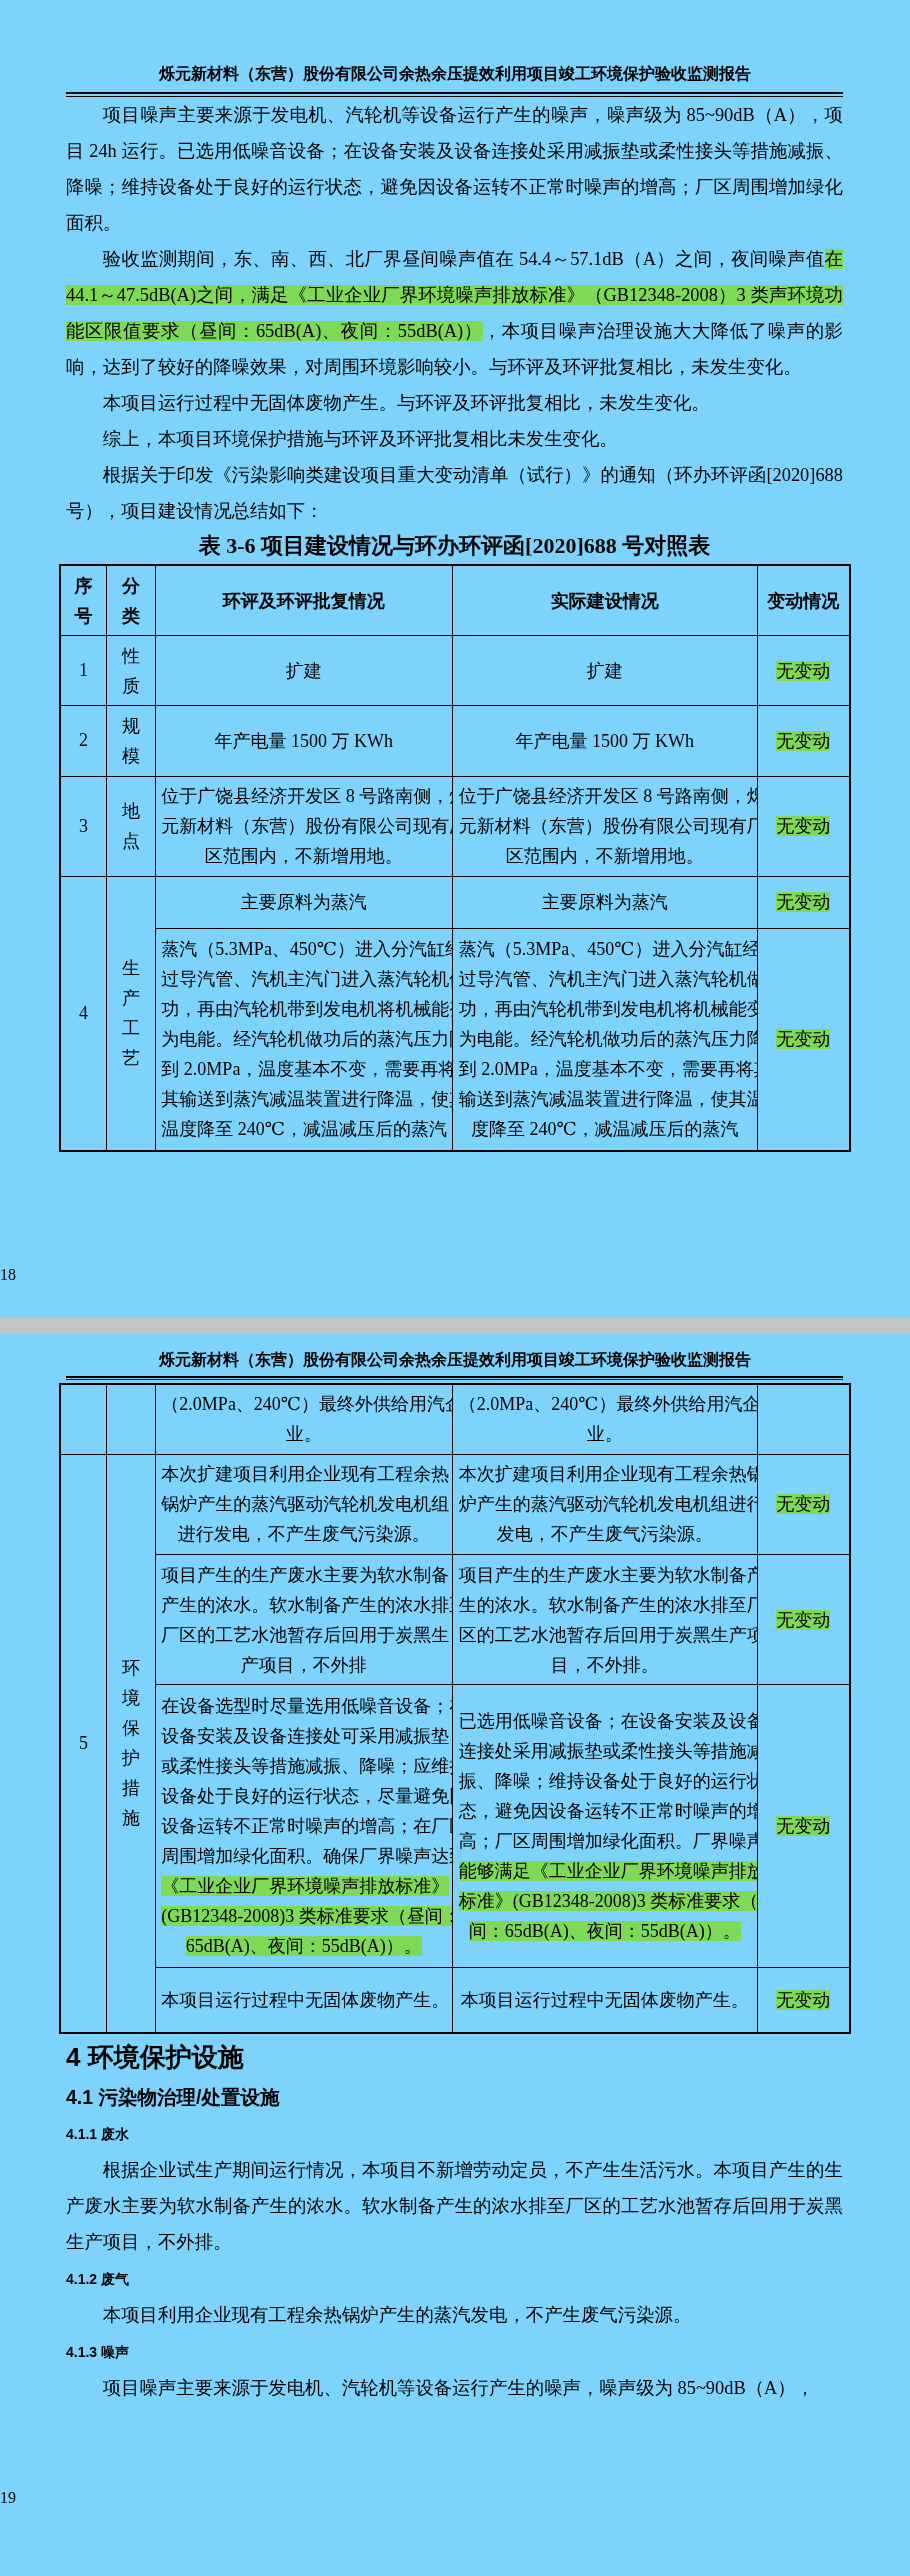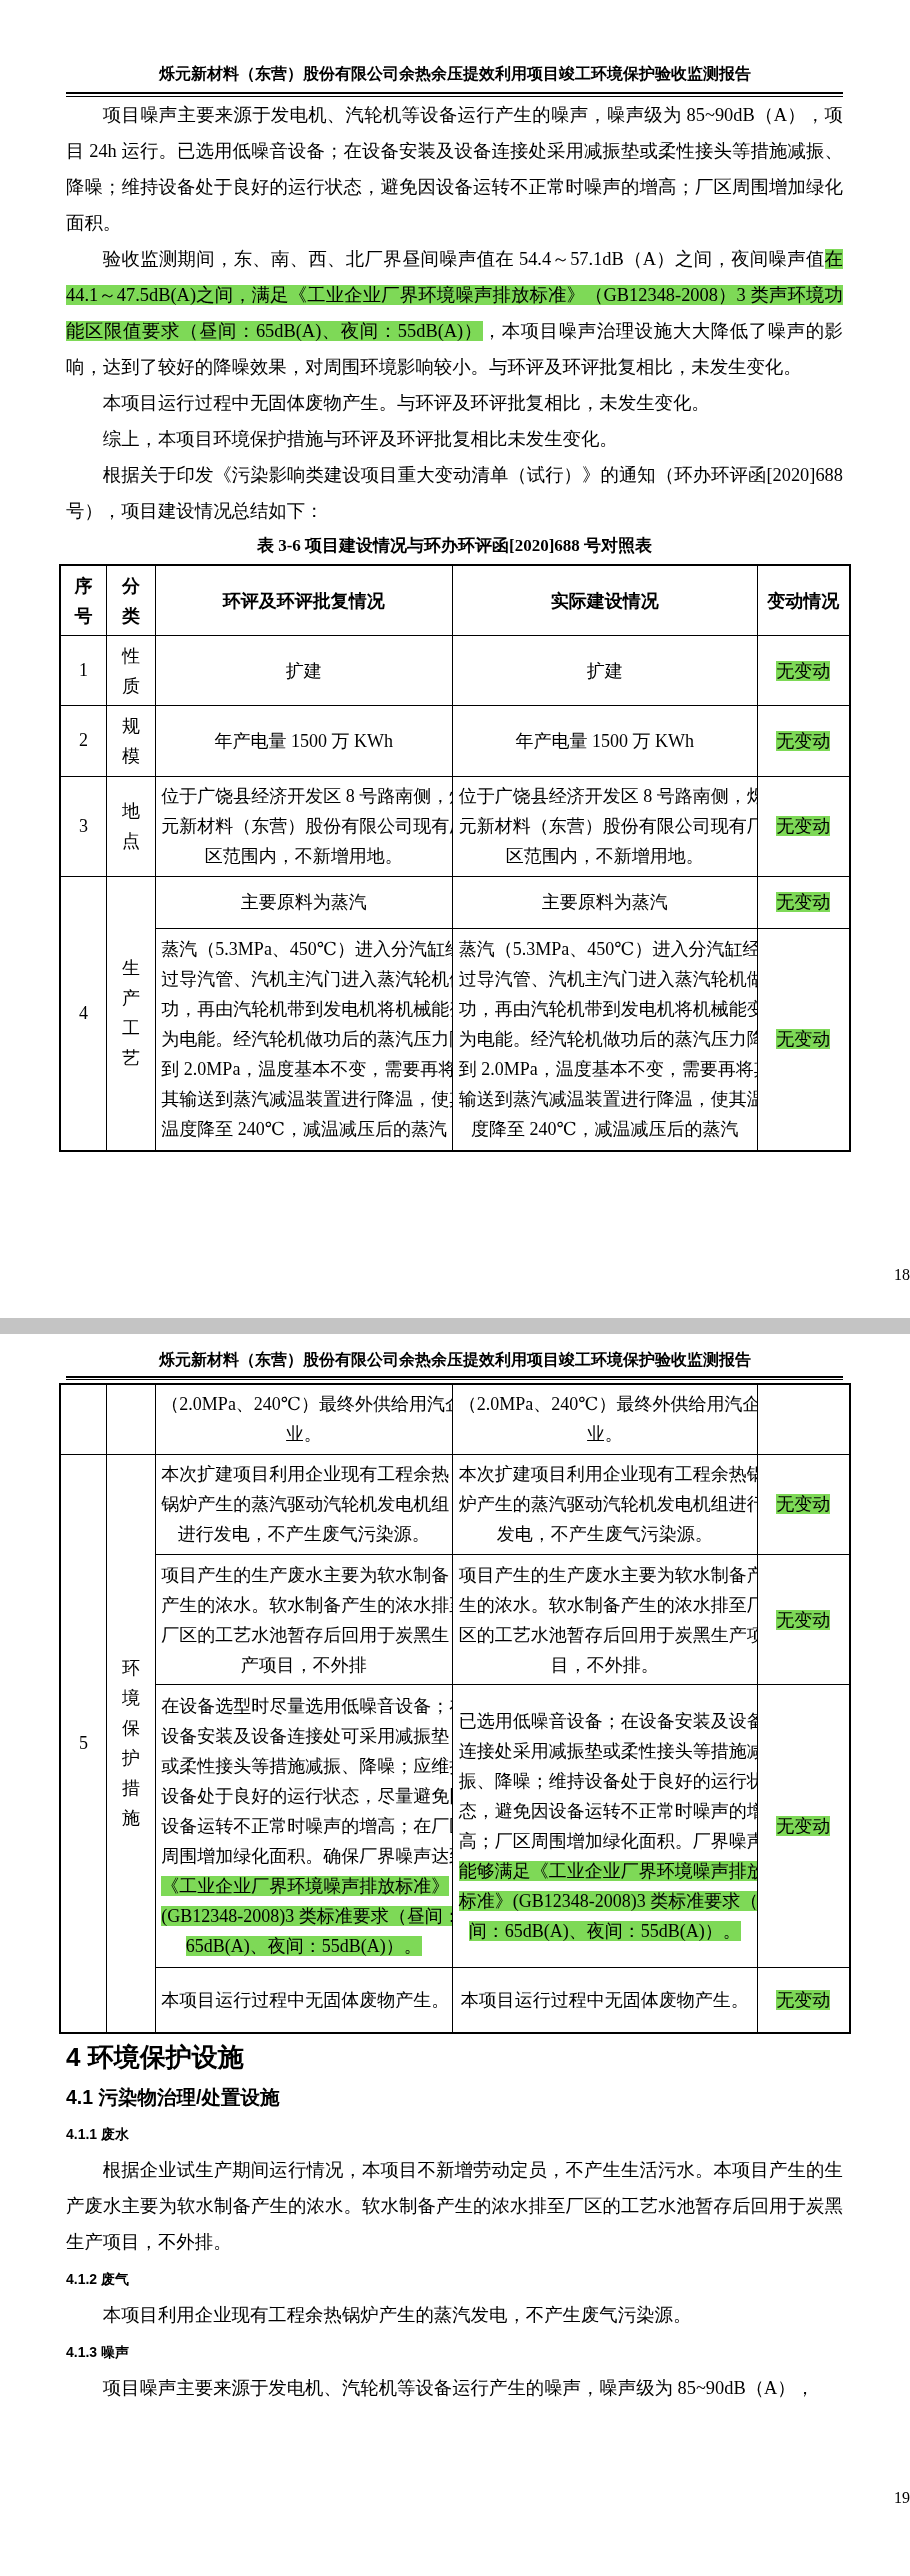--- a/index.html
+++ b/index.html
@@ -1,41 +1,41 @@
 <!DOCTYPE html>
 <html style="--hl: #7ed957;font-size:9.2px"><head>
 <meta charset="utf-8">
 <style>
   html,body{margin:0;padding:0;}
   body{width:910px;background:#c4c4c4;padding-bottom:5.7px;color:#000;
        font-family:"Liberation Serif","DejaVu Serif",serif;}
-  .page{width:910px;background:#ffffff;position:relative;overflow:hidden;}
+  .page{width:910px;background:#7dd3fc;position:relative;overflow:hidden;}
   #page-1{height:1318px;}
   #page-2{height:1242px;margin-top:16px;}
   .doc-header{padding-top:64px;text-align:center;font-weight:bold;font-size:16px;
               font-family:"Liberation Sans","DejaVu Sans",sans-serif;}
   #page-2 .doc-header{padding-top:16px;}
   .rule{margin:6.9px 67px 0 66px;height:1.7px;border-top:2.3px solid #000;border-bottom:1.1px solid #000;}
   #page-2 .rule{margin-top:4.6px;}
   .content{margin:0 67px 0 66px;}
   p.body{margin:0;font-size:18.4px;line-height:36px;text-align:justify;text-indent:2em;font-family:Liberation Serif, serif;}
   p.h-cn{margin:0;font-size:19px;line-height:36px;text-indent:2em;font-weight:bold;
          font-family:"Liberation Sans","DejaVu Sans",sans-serif;}
-  .caption{margin-top:1.1px;text-align:center;font-weight:bold;font-size:17px;line-height:32px;}
+  .caption{margin-top:1.1px;text-align:center;font-weight:bold;font-size:22px;line-height:32px;}
   table.cmp{border-collapse:collapse;table-layout:fixed;width:792px;margin-left:-6.9px;margin-top:2.3px;
             border:2.9px solid #000;}
   .cmp th,.cmp td{border:1.1px solid #000;vertical-align:middle;text-align:center;
                   padding:4.6px 5.7px;font-size:18px;font-weight:normal;overflow:hidden;}
   .cmp tr.hdr th{border-bottom:1.7px solid #000;font-weight:bold;}
   .col1{width:46px;}.col2{width:48px;}.col3{width:294px;}.col4{width:301px;}.col5{width:92px;}
   .tl{line-height:30px;text-align:center;white-space:nowrap;}
   .hl{background:var(--hl,#7ed957);}
   .r110{height:63px;}.r165{height:95px;}.r90{height:52px;}.r388{height:223px;}
   .r216{height:124px;}.r494{height:283px;}.r113{height:65px;padding-left:8px;}
-  .pagenum{position:absolute;left:0;width:100%;text-align:right;font-size:16px;line-height:23px;}
+  .pagenum{position:absolute;left:0;width:100%;text-align:left;font-size:16px;line-height:23px;}
   #page-1 .pagenum{top:1263px;}
   #page-2 .pagenum{top:1152px;}
   .h4{margin:4.6px 0 0 0;font-size:26px;line-height:38px;font-weight:bold;
       font-family:"Liberation Sans","DejaVu Sans",sans-serif;}
   .h41{margin:2.3px 0 0 0;font-size:19.5px;line-height:36px;font-weight:bold;
       font-family:"Liberation Sans","DejaVu Sans",sans-serif;}
   .h41x{margin:1.1px 0 0 0;font-size:14px;line-height:36px;font-weight:bold;
       font-family:Liberation Sans, sans-serif;}
   .mt8{margin-top:4.6px;}
 </style>

